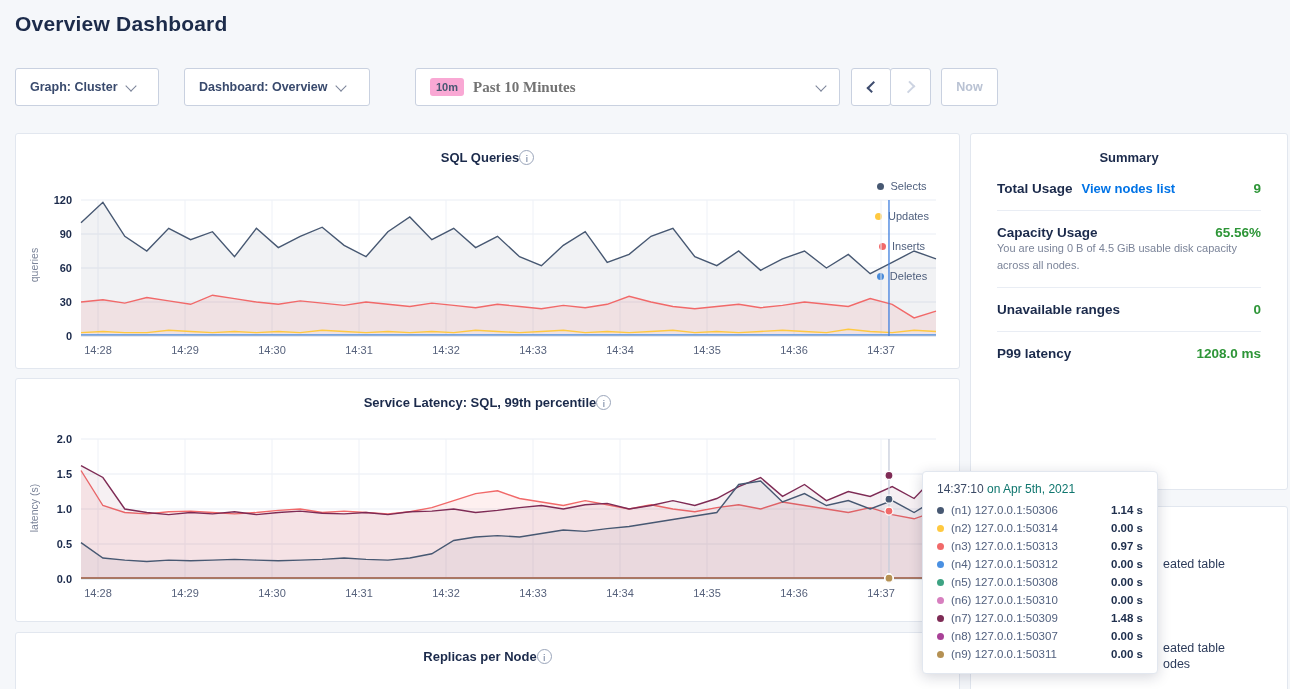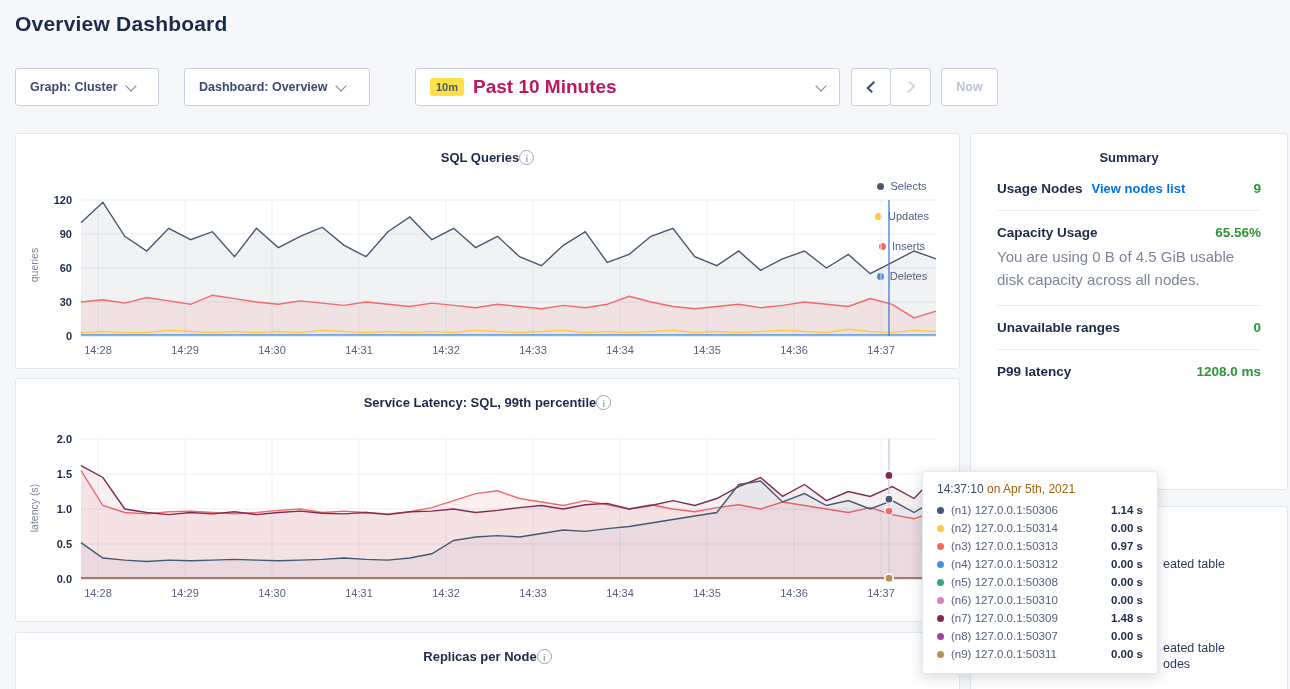--- a/index.html
+++ b/index.html
@@ -26,24 +26,24 @@
   #dashDd{left:184px;width:186px;}
   #timeDd{left:415px;width:425px;}
   #prevBtn{left:851px;width:40px;justify-content:center;}
   #nextBtn{left:890px;width:41px;justify-content:center;}
   #nowBtn{left:941px;width:57px;justify-content:center;color:#b9c2d3;}
   .chev{width:7px;height:7px;border-style:solid;border-color:#7b8499;border-width:0;display:inline-block;}
   .chev.down{border-right-width:1.6px;border-bottom-width:1.6px;transform:rotate(45deg);margin-top:-3px;}
   .chev.left{border-left-width:2px;border-bottom-width:2px;transform:rotate(45deg);border-color:#3e4c6e;width:8px;height:8px;margin-left:3px;}
   .chev.right{border-right-width:2px;border-top-width:2px;transform:rotate(45deg);border-color:#cdd4e2;width:8px;height:8px;margin-right:3px;}
   .badge{
-    background:#fde047;border-radius:3px;padding:3px 6px;
+    background:#f9a8d4;border-radius:3px;padding:3px 6px;
     font-size:11px;font-weight:700;color:#475872;
   }
-  #timeDd .ctl-label{font-size:19px;color:#be185d;}
+  #timeDd .ctl-label{font-size:15px;color:#737373;font-family:Liberation Serif, serif;}
   #timeDd .chev{margin-left:auto;}
   
   .card{
     position:absolute;background:#fff;border:1px solid #e2e7ef;border-radius:3px;
     box-sizing:border-box;
   }
   #card1{left:15px;top:133px;width:945px;height:236px;}
   #card2{left:15px;top:378px;width:945px;height:244px;}
   #card3{left:15px;top:632px;width:945px;height:120px;}
   .chart-head{
@@ -77,37 +77,37 @@
     text-align:center;font-size:13px;font-weight:700;color:#1b2a4b;
     padding:16px 0 2px;
   }
   .srows{margin:0 26px;}
   .srow{padding:14px 0;border-bottom:1px solid #e9edf4;}
   .srow.last{border-bottom:none;}
   .srow-top{display:flex;align-items:baseline;}
   .slabel{font-size:13.5px;font-weight:700;color:#1b2a4b;}
   .slink{font-size:13px;font-weight:700;color:var(--link,#0073e6);margin-left:9px;text-decoration:none;cursor:pointer;}
   .sval{margin-left:auto;font-size:13.5px;font-weight:700;color:var(--green,#2d9537);}
-  .sdesc{margin-top:6px;font-size:15px;color:#7b8499;line-height:1.5;}
+  .sdesc{font-size:11px;color:#7b8499;line-height:1.5;}
   
   #eventsCard{left:970px;top:506px;width:318px;height:200px;}
   #eventsCard .frag{position:absolute;left:192px;font-size:12.5px;color:#2c3b5a;white-space:nowrap;}
   #eventsCard .frag:nth-child(1){top:50px;}
   #eventsCard .frag:nth-child(2){top:134px;}
   #eventsCard .frag:nth-child(3){top:150px;}
   
   .tooltip{
     position:absolute;left:922px;top:471px;width:236px;box-sizing:border-box;
     background:#fff;border:1px solid #e2e7ef;border-radius:4px;
     box-shadow:0 3px 14px rgba(20,30,60,.18);
     padding:10px 14px 10px;z-index:20;
   }
   .tt-head{margin-bottom:5px;font-size:12px;}
   .tt-time{color:#3c4a66;}
-  .tt-date{color:#a16207;}
+  .tt-date{color:#0f766e;}
   .tt-row{display:flex;align-items:center;height:18px;}
   .tt-dot{width:7px;height:7px;border-radius:50%;margin-right:7px;flex:none;}
   .tt-label{font-size:11.5px;color:#51607e;white-space:nowrap;}
   .tt-val{margin-left:auto;font-size:11.5px;font-weight:700;color:#20304e;}
 </style>
 </head>
 <body>
 
 <div id="app">
 
@@ -268,21 +268,21 @@
       <span class="chart-title">Replicas per Node</span>
       <i class="info">i</i>
     </div>
   </section>
 
   <aside class="card" id="summaryCard">
     <div class="panel-title">Summary</div>
     <div class="srows">
       <div class="srow">
         <div class="srow-top">
-          <span class="slabel">Usage Nodes</span>
+          <span class="slabel">Total Usage</span>
           <a class="slink">View nodes list</a>
           <span class="sval">9</span>
         </div>
       </div>
       <div class="srow">
         <div class="srow-top">
           <span class="slabel">Capacity Usage</span>
           <span class="sval">65.56%</span>
         </div>
         <div class="sdesc">You are using 0 B of 4.5 GiB usable disk capacity across all nodes.</div>

